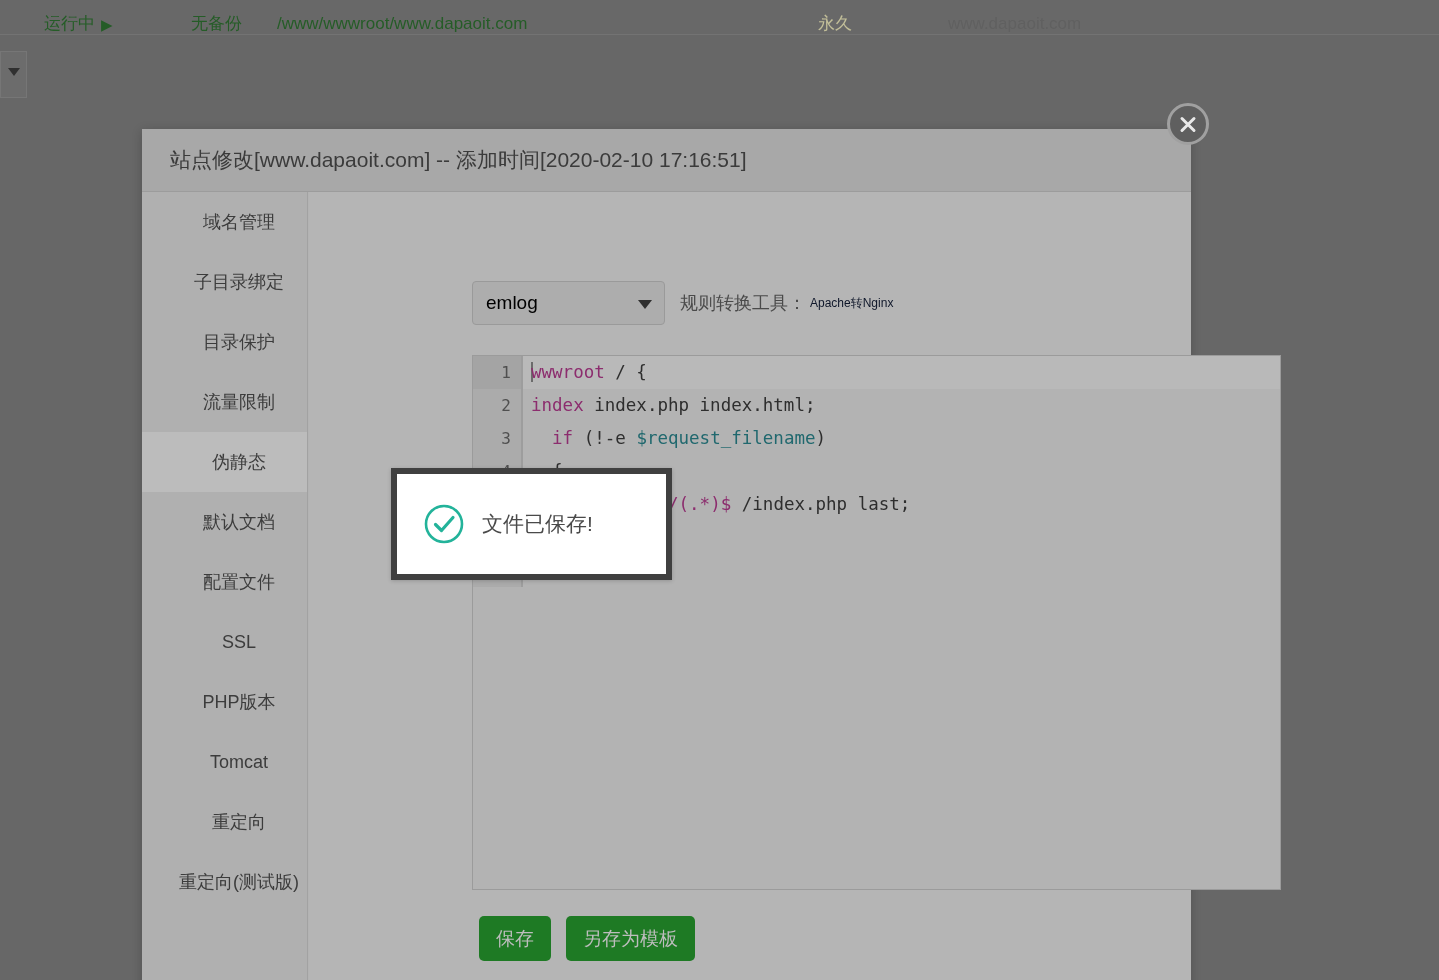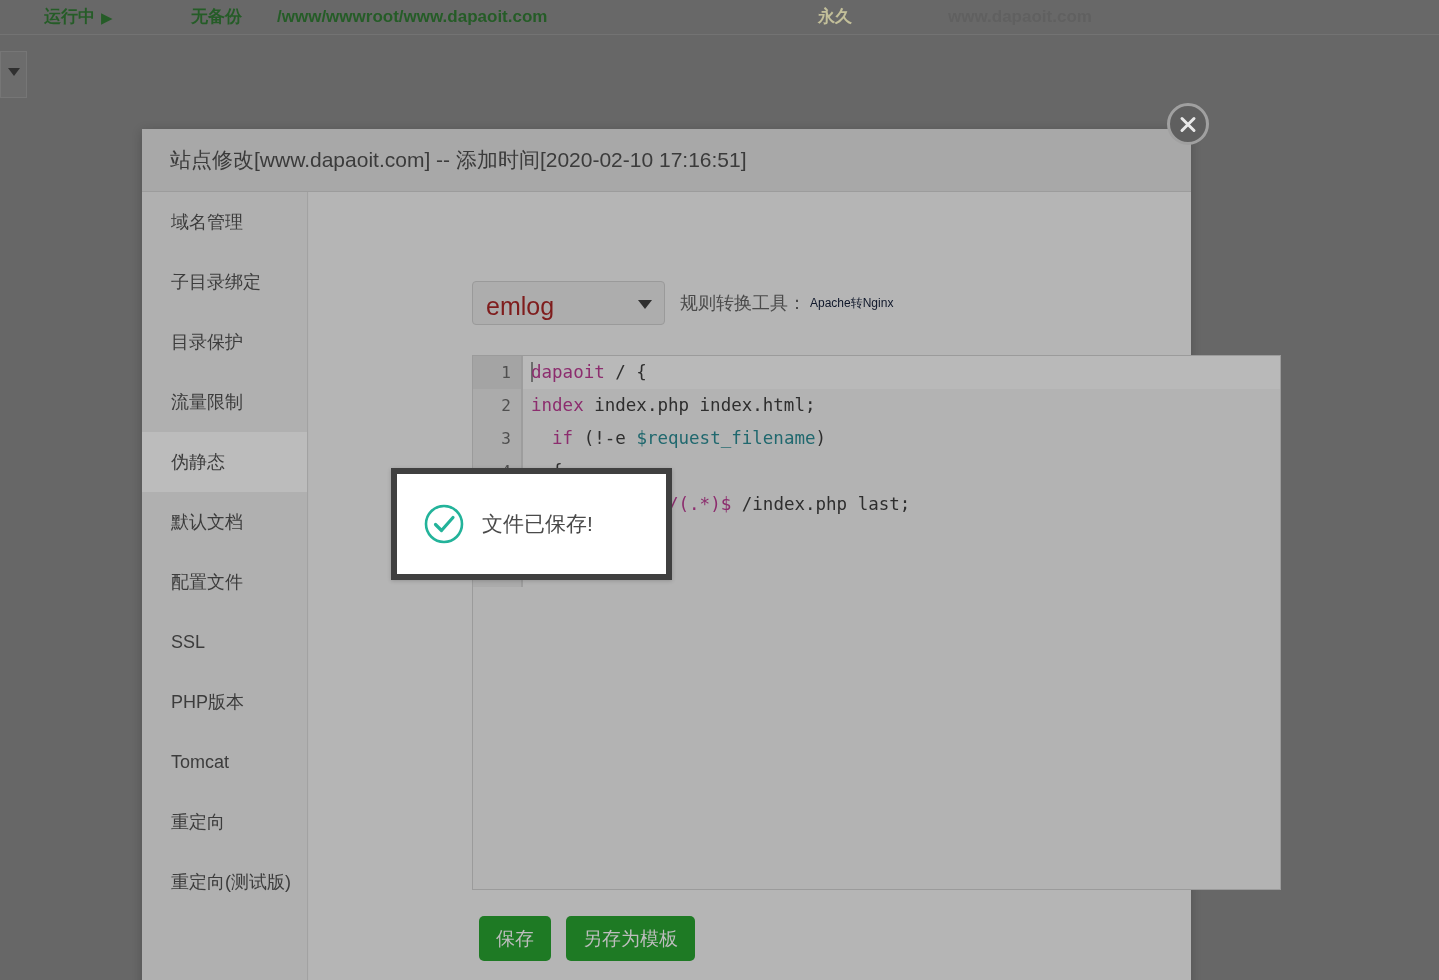--- a/index.html
+++ b/index.html
@@ -24,25 +24,24 @@
   .site-topbar {
     position: absolute;
     left: 0; top: 0;
     width: 1439px;
     height: 34px;
     background: #7c7c7c;
     border-bottom: 1px solid #8c8c8c;
   }
   .site-topbar .cell {
     position: absolute;
-    top: 3px;
+    top: 10px;
     font-size: 17px;
     line-height: 28px;
     white-space: nowrap;
-    font-weight: bold;
   }
   .cell.status   { left: 44px;  color: #1c6b1f; }
   .cell.backup   { left: 191px; color: #1c6b1f; }
   .cell.path     { left: 277px; color: #1c6b1f; }
   .cell.expire   { left: 818px; color: #fef9c3; }
   .cell.domain   { left: 948px; color: #707070; }
   .play-icon {
     display: inline-block;
     margin-left: 6px;
     position: relative;
@@ -143,20 +142,21 @@
   }
   .side-item {
     height: 60px;
     line-height: 60px;
     padding-left: 29px;
     font-size: 18px;
     color: #3c3c3c;
     cursor: pointer;
     box-sizing: border-box;
     white-space: nowrap;
+    text-align: center;
   }
   .side-item.active {
     background: #bcbcbc;
   }
 
   
   #modal-content {
     position: absolute;
     left: 167px; top: 0;
     right: 0; bottom: 0;
@@ -177,22 +177,22 @@
     background: #adadad;
     border: 1px solid #9a9a9a;
     border-radius: 4px;
     box-sizing: border-box;
     cursor: pointer;
   }
   #rule-select .sel-value {
     position: absolute;
     left: 13px;
     top: 10px;
-    font-size: 25px;
-    color: #7f1d1d;
+    font-size: 19px;
+    color: #000000;
   }
   #rule-select .sel-caret {
     position: absolute;
     right: 12px;
     top: 18px;
     width: 0; height: 0;
     border-left: 7px solid transparent;
     border-right: 7px solid transparent;
     border-top: 9px solid #2f2f2f;
   }
@@ -381,21 +381,21 @@
           <span class="sel-caret"></span>
         </div>
         <span id="tool-label">规则转换工具：</span>
         <a id="tool-link">Apache转Nginx</a>
       </div>
 
       <div id="editor">
 
         <div class="code-line active">
           <span class="gutter">1</span>
-          <span class="code"><span class="caret-bar"></span><span class="tok-kw">dapaoit</span> / {</span>
+          <span class="code"><span class="caret-bar"></span><span class="tok-kw">wwwroot</span> / {</span>
         </div>
 
         <div class="code-line">
           <span class="gutter">2</span>
           <span class="code"><span class="tok-kw">index</span> index.php index.html;</span>
         </div>
 
         <div class="code-line">
           <span class="gutter">3</span>
           <span class="code">  <span class="tok-kw">if</span> (!-e <span class="tok-var">$request_filename</span>)</span>

